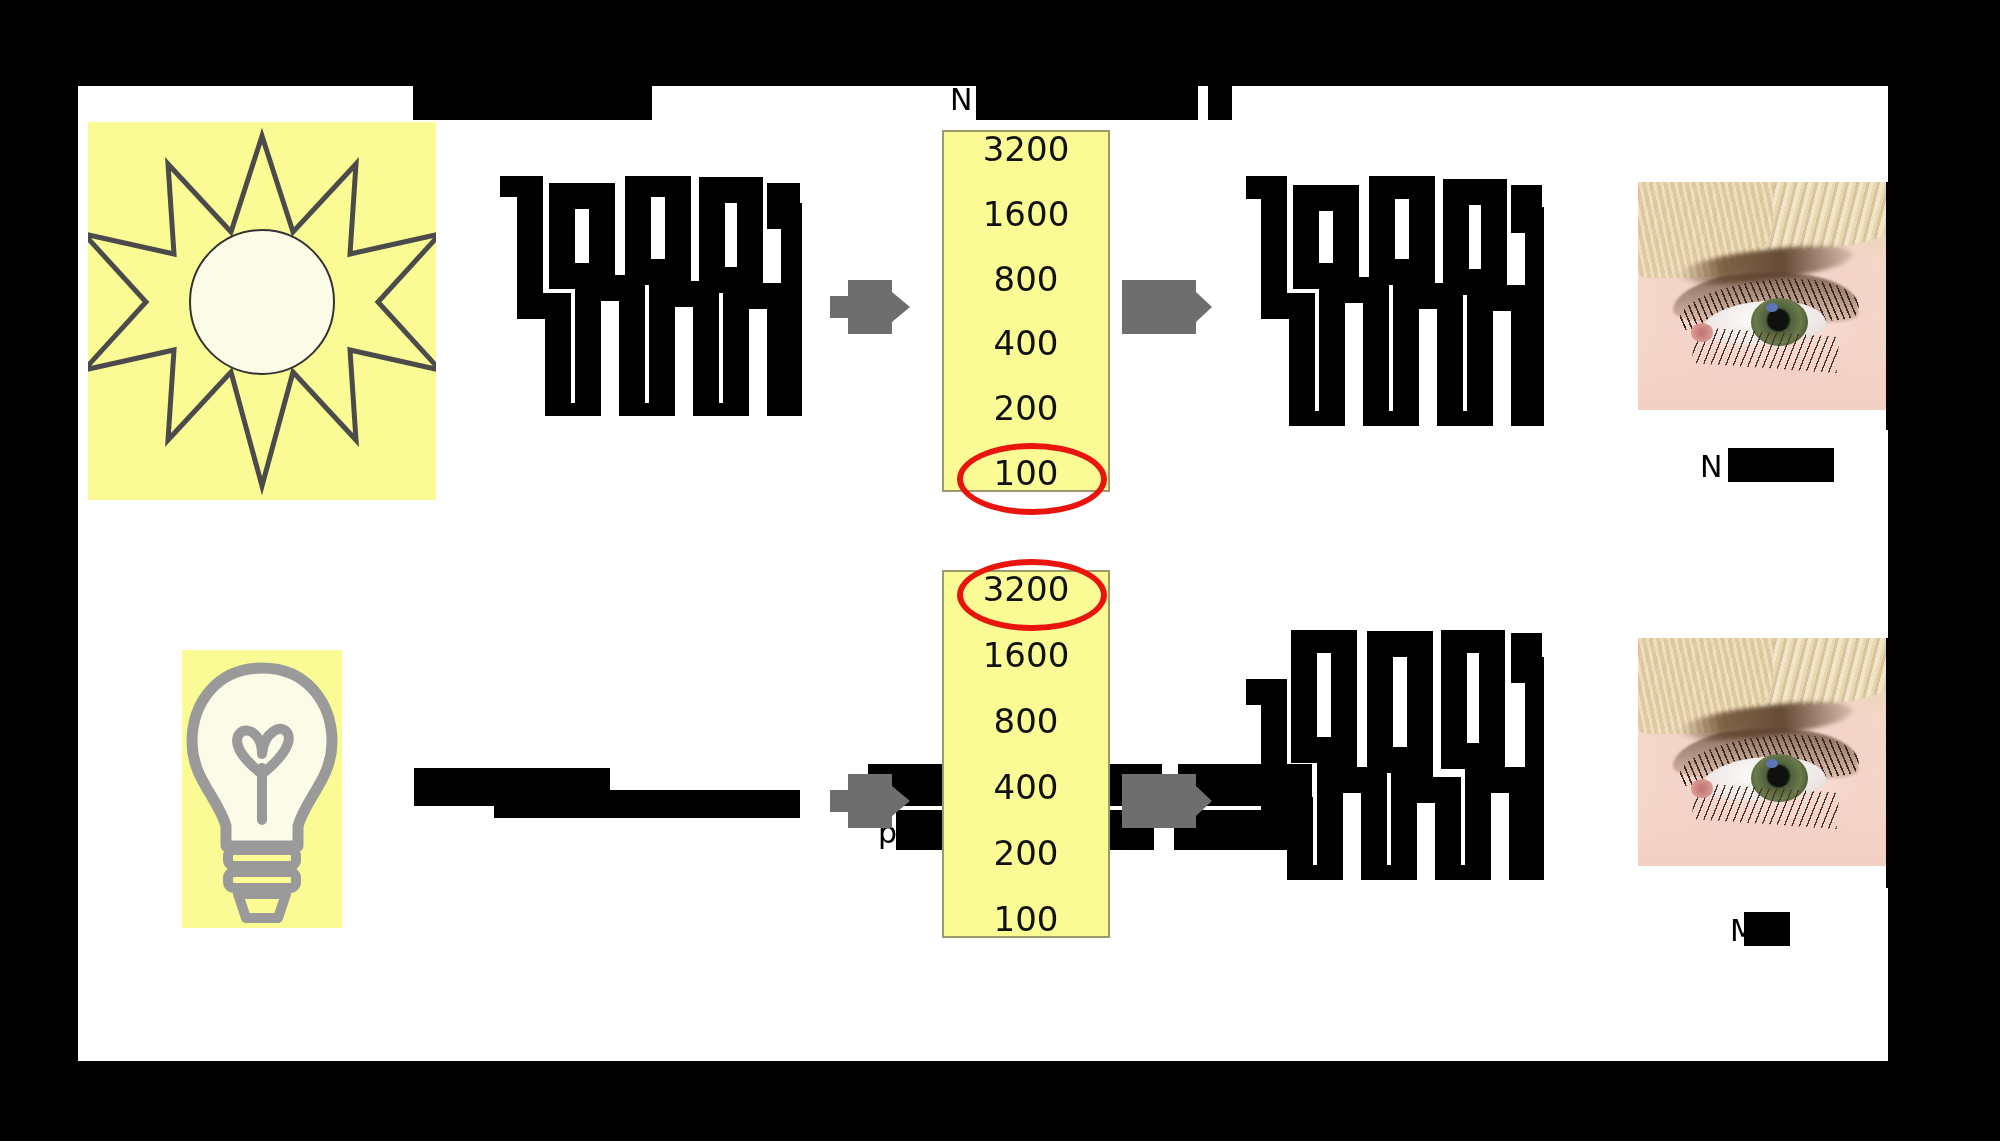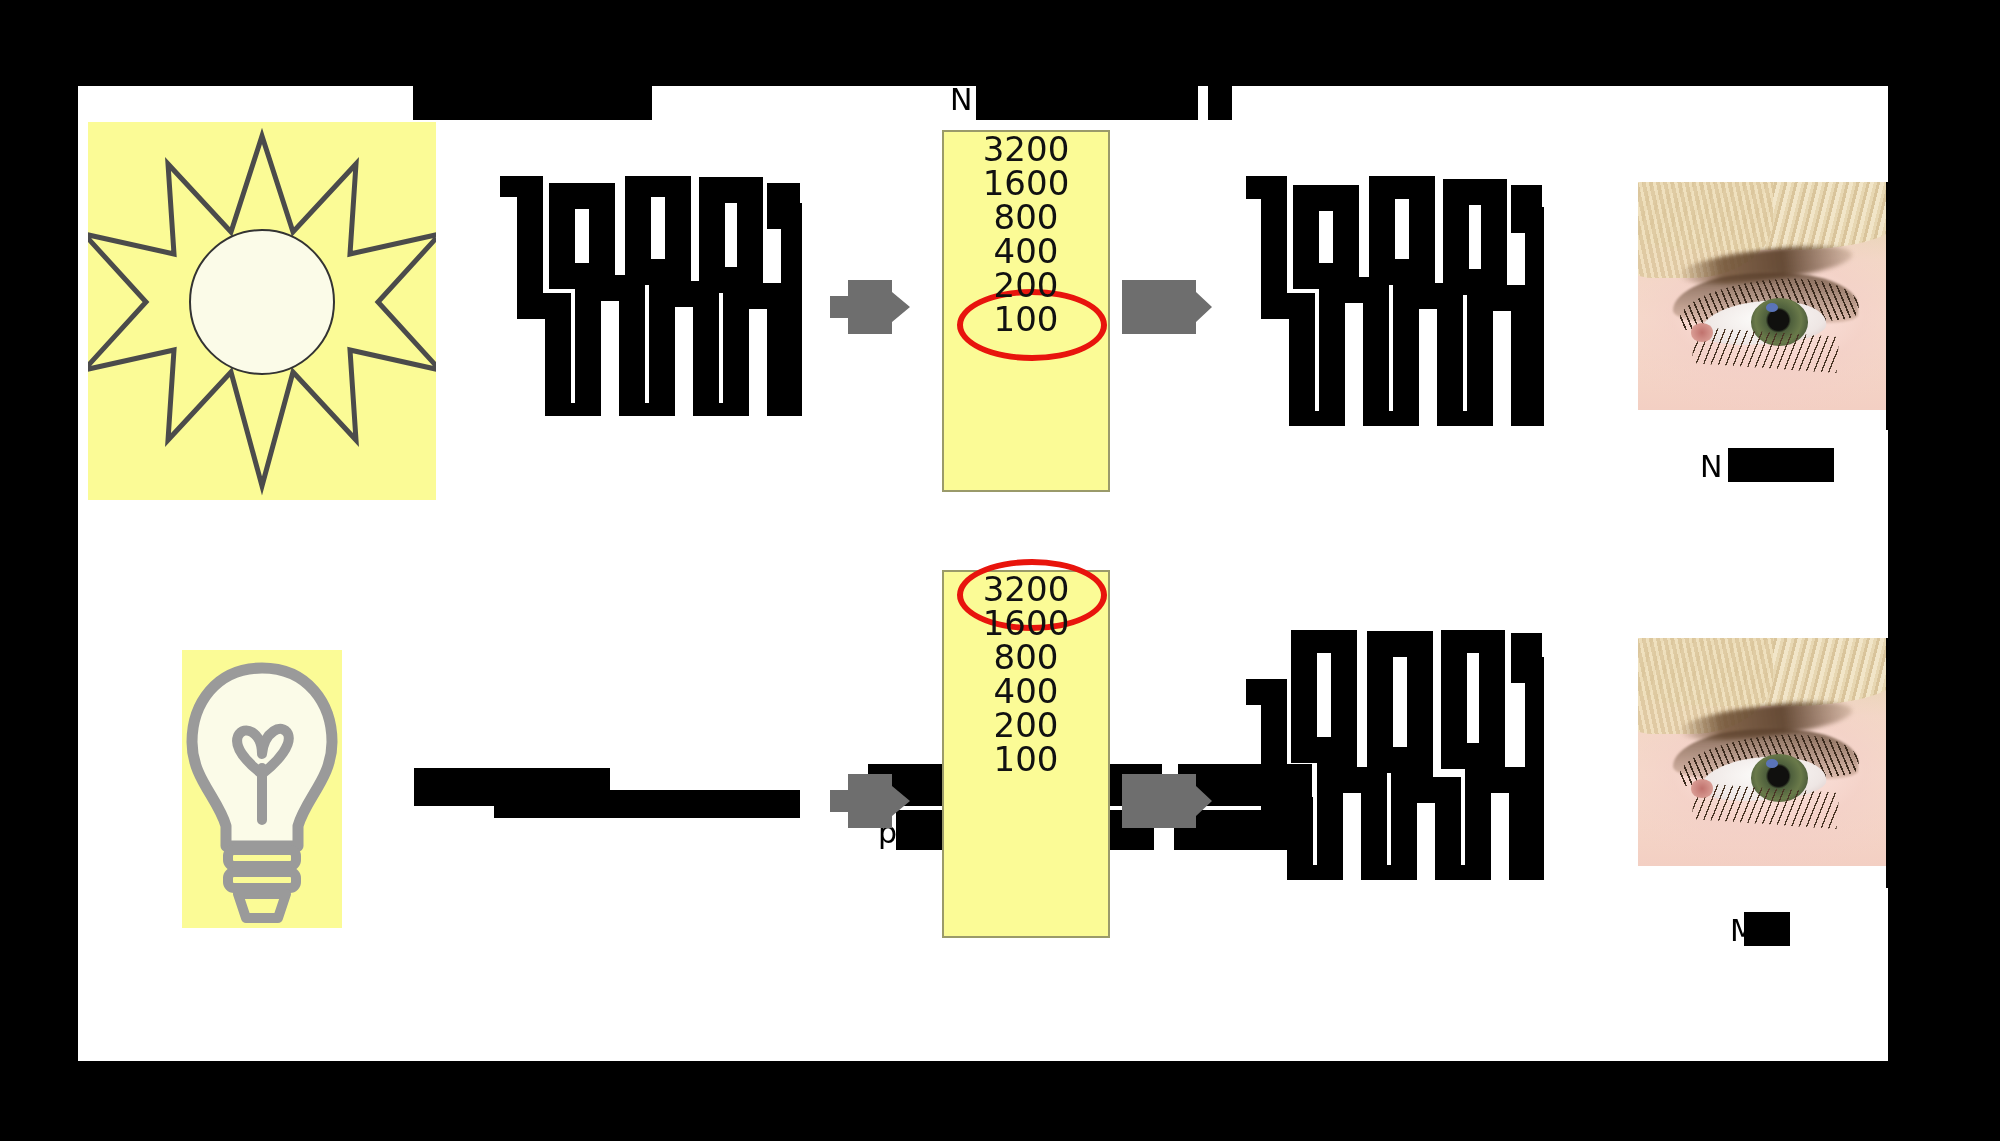--- a/index.html
+++ b/index.html
@@ -11,21 +11,21 @@
   #canvas{position:absolute;left:78px;top:86px;width:1810px;height:975px;background:#fff;}
 
   
   .tile{position:absolute;background:#fbfb96;}
   #sun-tile{left:88px;top:122px;width:348px;height:378px;}
   #bulb-tile{left:182px;top:650px;width:160px;height:278px;}
   .tile svg{display:block;width:100%;height:100%;}
 
   
   .iso-box{position:absolute;background:#fbfb96;border:2px solid #9a9a6a;
-           display:flex;flex-direction:column;justify-content:flex-start;
+           display:flex;flex-direction:column;justify-content:space-between;
            align-items:center;box-sizing:border-box;}
   #iso-box-top{left:942px;top:130px;width:168px;height:362px;}
   #iso-box-bottom{left:942px;top:570px;width:168px;height:368px;}
   .iso-row{position:relative;width:100%;text-align:center;
            font-size:34px;color:#111;line-height:1;
            font-family:"DejaVu Sans",sans-serif;}
   .iso-row span{position:relative;z-index:2;}
   .iso-row.circled::before{
     content:"";position:absolute;left:50%;top:50%;
     width:138px;height:60px;margin-left:-69px;margin-top:-30px;

